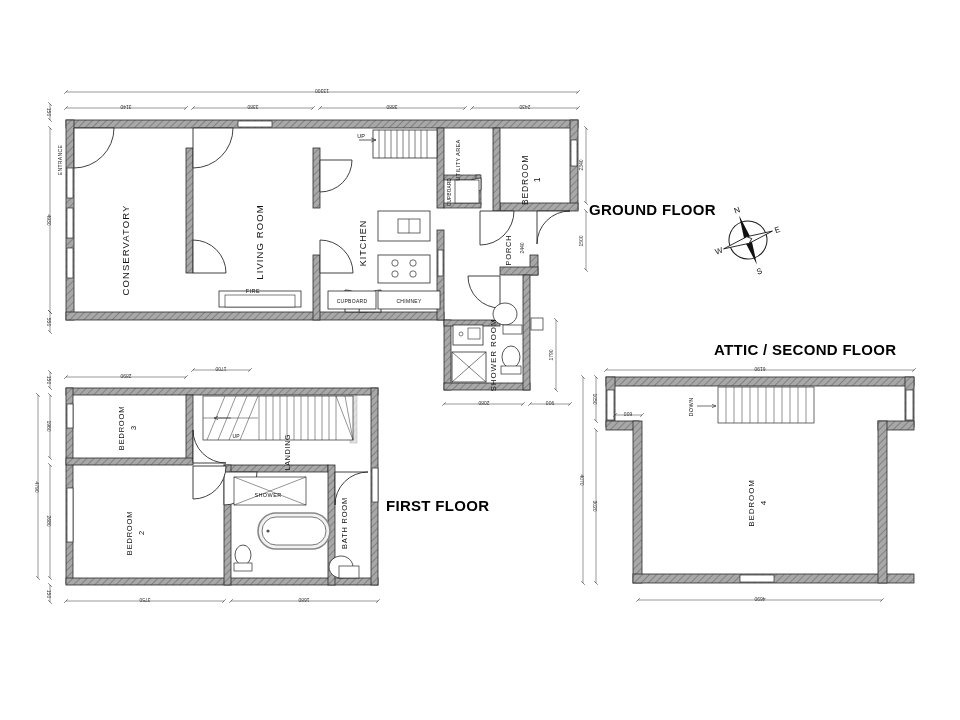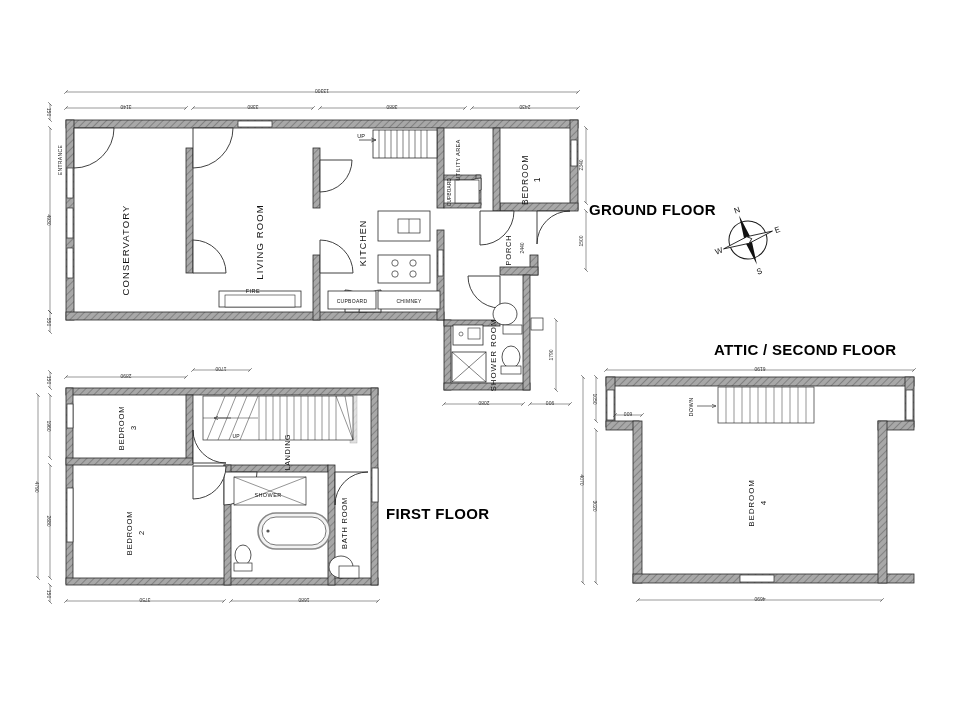--- a/index.html
+++ b/index.html
@@ -23,21 +23,21 @@
   .plan-title {
     position: absolute;
     font-family: "Liberation Sans", sans-serif;
     font-weight: bold;
     font-size: 15px;
     color: #000;
     letter-spacing: 0.3px;
     white-space: nowrap;
   }
   #title-ground { left: 589px; top: 172px; margin-top: 29px; }
-  #title-first  { left: 386px; top: 497px; margin-top: 8px; }
+  #title-first  { left: 386px; top: 497px; }
   #title-attic  { left: 714px; top: 341px; }
 </style>
 </head>
 <body>
 
 <svg id="canvas" viewBox="0 0 960 720" xmlns="http://www.w3.org/2000/svg">
   <defs>
     <pattern id="hatch" width="5" height="5" patternTransform="rotate(45)" patternUnits="userSpaceOnUse">
       <rect width="5" height="5" fill="#a8a8a8"></rect>
       <line x1="0" y1="0" x2="0" y2="5" stroke="#5d5d5d" stroke-width="1"></line>

